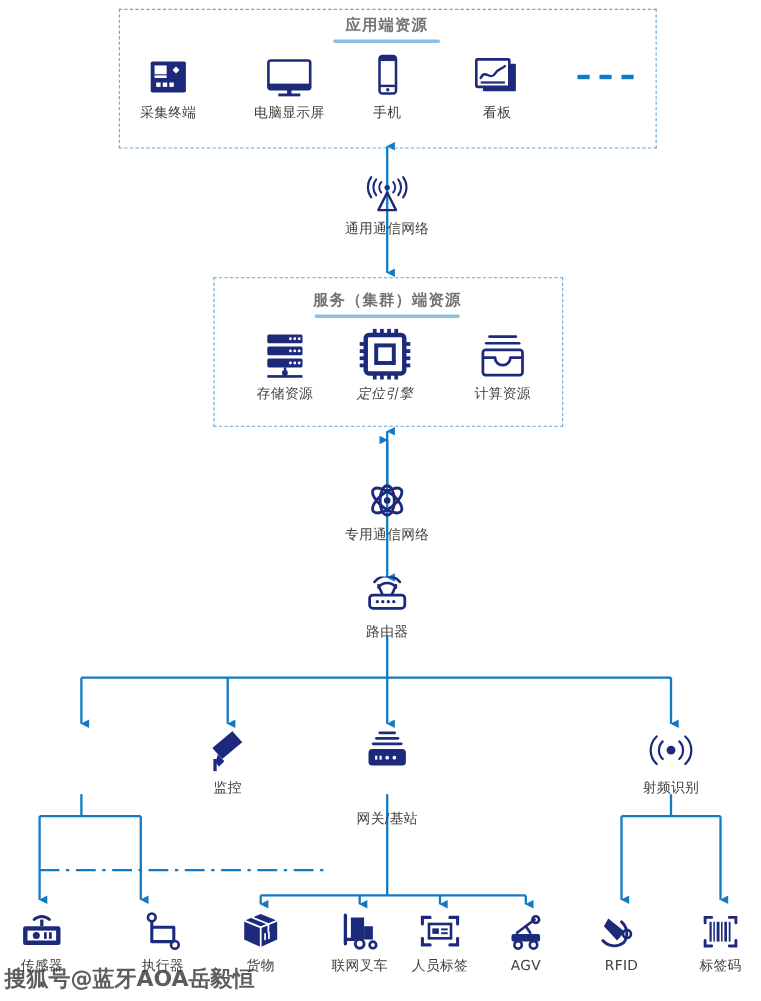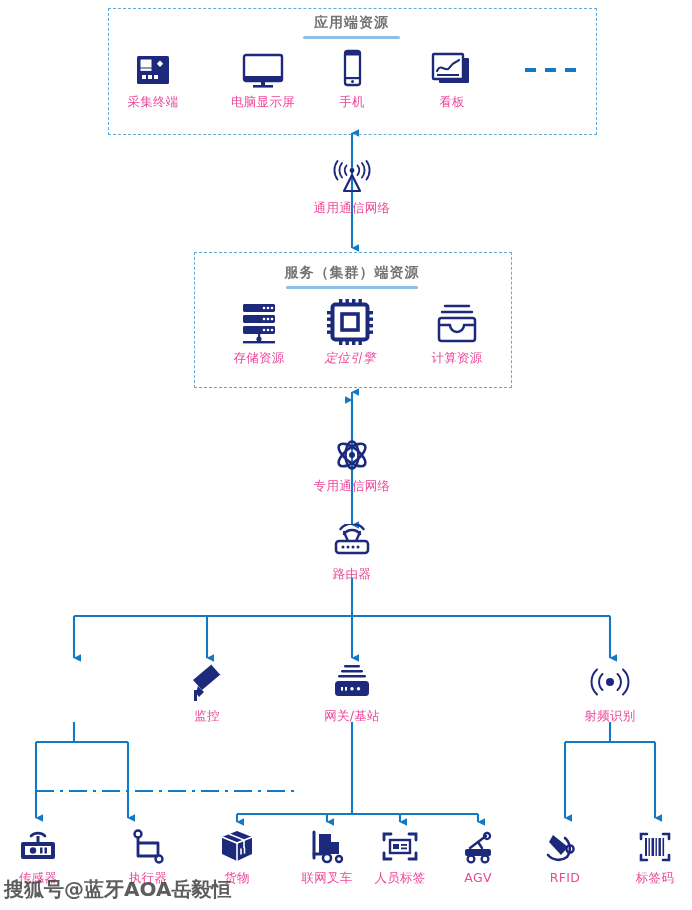--- a/index.html
+++ b/index.html
@@ -7,21 +7,21 @@
     width:692px;height:910px;position:relative;overflow:hidden;
     font-family:"DejaVu Sans","Liberation Sans",sans-serif;
     color:#1d2a7c;
   }
   #stage{position:absolute;inset:0;width:692px;height:910px;}
   svg.layer{position:absolute;left:0;top:0;width:692px;height:910px;overflow:visible;}
   svg.layer.lines{z-index:1;}
   .node{position:absolute;z-index:3;display:flex;flex-direction:column;align-items:center;}
   .node .glyph{display:flex;align-items:flex-end;justify-content:center;}
   .node .lbl{
-    margin-top:4px;font-size:12.5px;line-height:15px;color:#ec4899;
+    margin-top:4px;font-size:12.5px;line-height:15px;color:#404040;
     white-space:nowrap;letter-spacing:.3px;
   }
   .boxwrap{position:absolute;z-index:2;border:1.6px dashed #63a9d9;background:transparent;}
   .boxtitle{
     position:absolute;left:0;right:0;text-align:center;
     font-size:14px;font-weight:bold;color:#737373;letter-spacing:1px;
   }
   .boxrule{position:absolute;height:3px;background:#8cc0e4;border-radius:2px;}
   .ellipsis{
     position:absolute;z-index:3;display:flex;gap:9px;align-items:center;
@@ -276,21 +276,21 @@
       <svg width="42" height="44" viewBox="0 0 42 44">
         <path d="M7 20 L26 4 L35 14 L16 30 Z" fill="#1d2a7c"></path>
         <path d="M12 26 L18 32 L13 37 L10 33 Z" fill="#1d2a7c"></path>
         <rect x="8" y="30" width="3" height="11" fill="#1d2a7c"></rect>
         <path d="M26 4 L35 14" stroke="#ffffff" stroke-width="2"></path>
       </svg>
     </div>
     <div class="lbl">监控</div>
   </div>
 
-  <div class="node" style="left:312px;top:660px;width:80px;">
+  <div class="node" style="left:312px;top:660px;width:80px;gap:28px;">
     <div class="glyph" style="height:44px;">
       <svg width="46" height="44" viewBox="0 0 46 44">
         <g fill="#1d2a7c">
           <rect x="15" y="5" width="16" height="2.4" rx="1.2"></rect>
           <rect x="12" y="10" width="22" height="2.4" rx="1.2"></rect>
           <rect x="9" y="15" width="28" height="2.4" rx="1.2"></rect>
         </g>
         <rect x="6" y="21" width="34" height="15" rx="3.5" fill="#1d2a7c"></rect>
         <g fill="#ffffff">
           <rect x="12" y="27" width="2" height="3.6"></rect>

